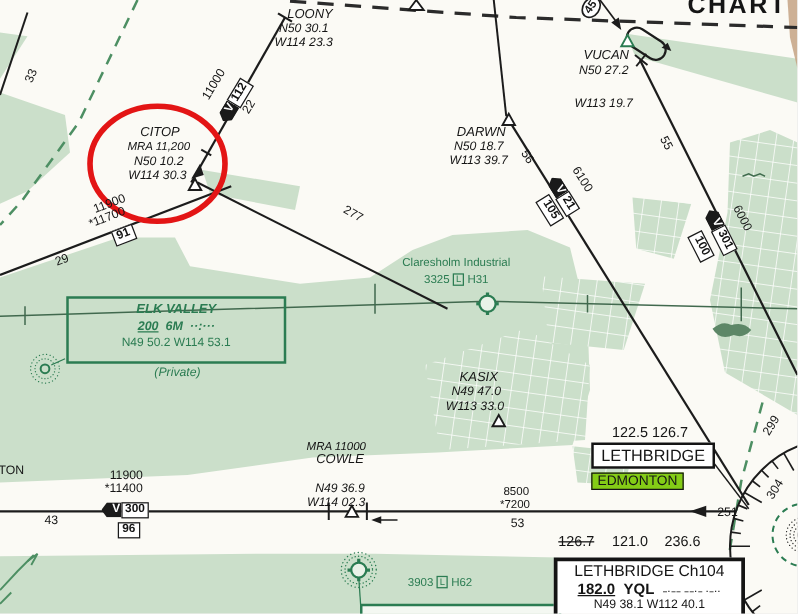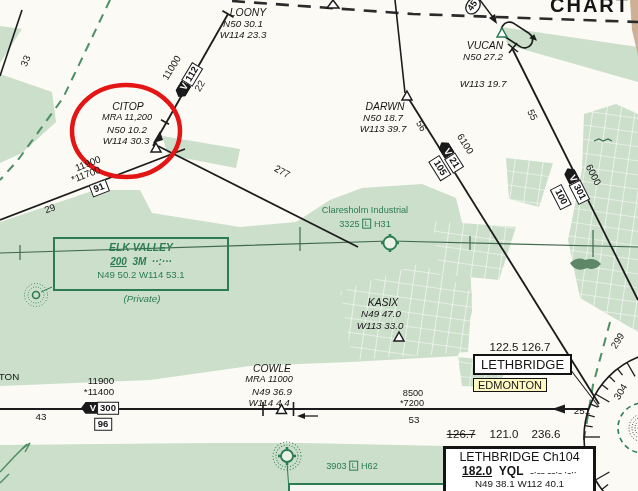--- a/index.html
+++ b/index.html
@@ -28,21 +28,21 @@
         font:bold 9.5px/10.5px "Liberation Sans",sans-serif;padding:0 2.5px;
         transform:translate(-50%,-50%) rotate(var(--r,0deg));}
   .lbox{display:inline-block;border:1px solid #2b7c52;font-size:7.5px;line-height:8px;
         padding:0 1.5px;vertical-align:1px;font-style:normal;}
   .elkbox{position:absolute;left:53px;top:237px;width:176px;height:54px;
           border:2px solid #2b7c52;text-align:center;padding-top:2px;box-sizing:border-box;}
   .elkbox div{line-height:1.35;}
   .lethwrap{position:absolute;text-align:left;}
   .bx1{border:2.2px solid #141414;background:#fff;font:13px "Liberation Sans",sans-serif;
        padding:1px 6px;display:inline-block;}
-  .bx2{border:1.5px solid #141414;background:#fef9c3;font:11px "Liberation Sans",sans-serif;
+  .bx2{border:1.5px solid #141414;background:#84cc16;font:11px "Liberation Sans",sans-serif;
        padding:0 4px;display:inline-block;margin-top:1px;}
   .vorbox{position:absolute;left:443px;top:446px;width:153px;height:60px;
           border:3px solid #141414;background:#fff;text-align:center;padding-top:1px;
           box-sizing:border-box;}
   .strike{text-decoration:line-through;text-align:center;}
   .und{text-decoration:underline;}
   .morse{font-size:6.5px;letter-spacing:0.5px;font-weight:bold;}
   .freqs{font-size:11.5px;font-style:normal;}
 </style>
 </head>
@@ -220,23 +220,23 @@
 
 <div class="lbl nm" style="left:385px;top:107px">DARWN</div>
 <div class="lbl" style="left:383px;top:118px">N50 18.7</div>
 <div class="lbl" style="left:383px;top:129px">W113 39.7</div>
 
 <div class="lbl nm" style="left:383px;top:303px">KASIX</div>
 <div class="lbl" style="left:381px;top:314px">N49 47.0</div>
 <div class="lbl" style="left:380px;top:326px">W113 33.0</div>
 
 <div class="lbl nm" style="left:272px;top:369px">COWLE</div>
-<div class="lbl sm" style="left:269px;top:380px">MRA 11000</div>
+<div class="lbl sm" style="left:269px;top:358px">MRA 11000</div>
 <div class="lbl" style="left:272px;top:392px">N49 36.9</div>
-<div class="lbl" style="left:269px;top:403px">W114 4.4</div>
+<div class="lbl" style="left:269px;top:403px">W114 02.3</div>
 
 <div class="lbl up" style="left:26px;top:61px;--r:-68deg">33</div>
 <div class="lbl up" style="left:172px;top:68px;--r:-59deg">11000</div>
 <div class="lbl up" style="left:200px;top:86px;--r:-59deg">22</div>
 <div class="lbl up" style="left:50px;top:209px;--r:-21deg">29</div>
 <div class="lbl up" style="left:88px;top:164px;--r:-21deg">11900</div>
 <div class="lbl up" style="left:86px;top:175px;--r:-21deg">*11700</div>
 <div class="lbl up" style="left:282px;top:172px;--r:29deg">277</div>
 <div class="lbl up" style="left:421px;top:126px;--r:58deg">56</div>
 <div class="lbl up" style="left:532px;top:115px;--r:63deg">55</div>
@@ -287,21 +287,21 @@
 <div class="lbl up grn sm" style="left:352px;top:466px">
   <span>3903</span>
   <span class="lbox">L</span>
   <span>H62</span>
 </div>
 
 <div class="elkbox lbl grn" style="transform:none;font-size:10px;">
   <div class="nm b">ELK VALLEY</div>
   <div>
     <span class="und b">200</span>&nbsp;
-    <span class="b">3M</span>&nbsp;
+    <span class="b">6M</span>&nbsp;
     <span class="b">··:···</span>
   </div>
   <div class="up" style="font-size:9.6px">N49 50.2 W114 53.1</div>
 </div>
 <div class="lbl grn" style="left:142px;top:299px">(Private)</div>
 
 <div class="lbl up freqs" style="left:520px;top:347px">122.5 126.7</div>
 <div class="lethwrap" style="left:473px;top:354px">
   <span class="bx1">LETHBRIDGE</span><br>
   <span class="bx2">EDMONTON</span>

